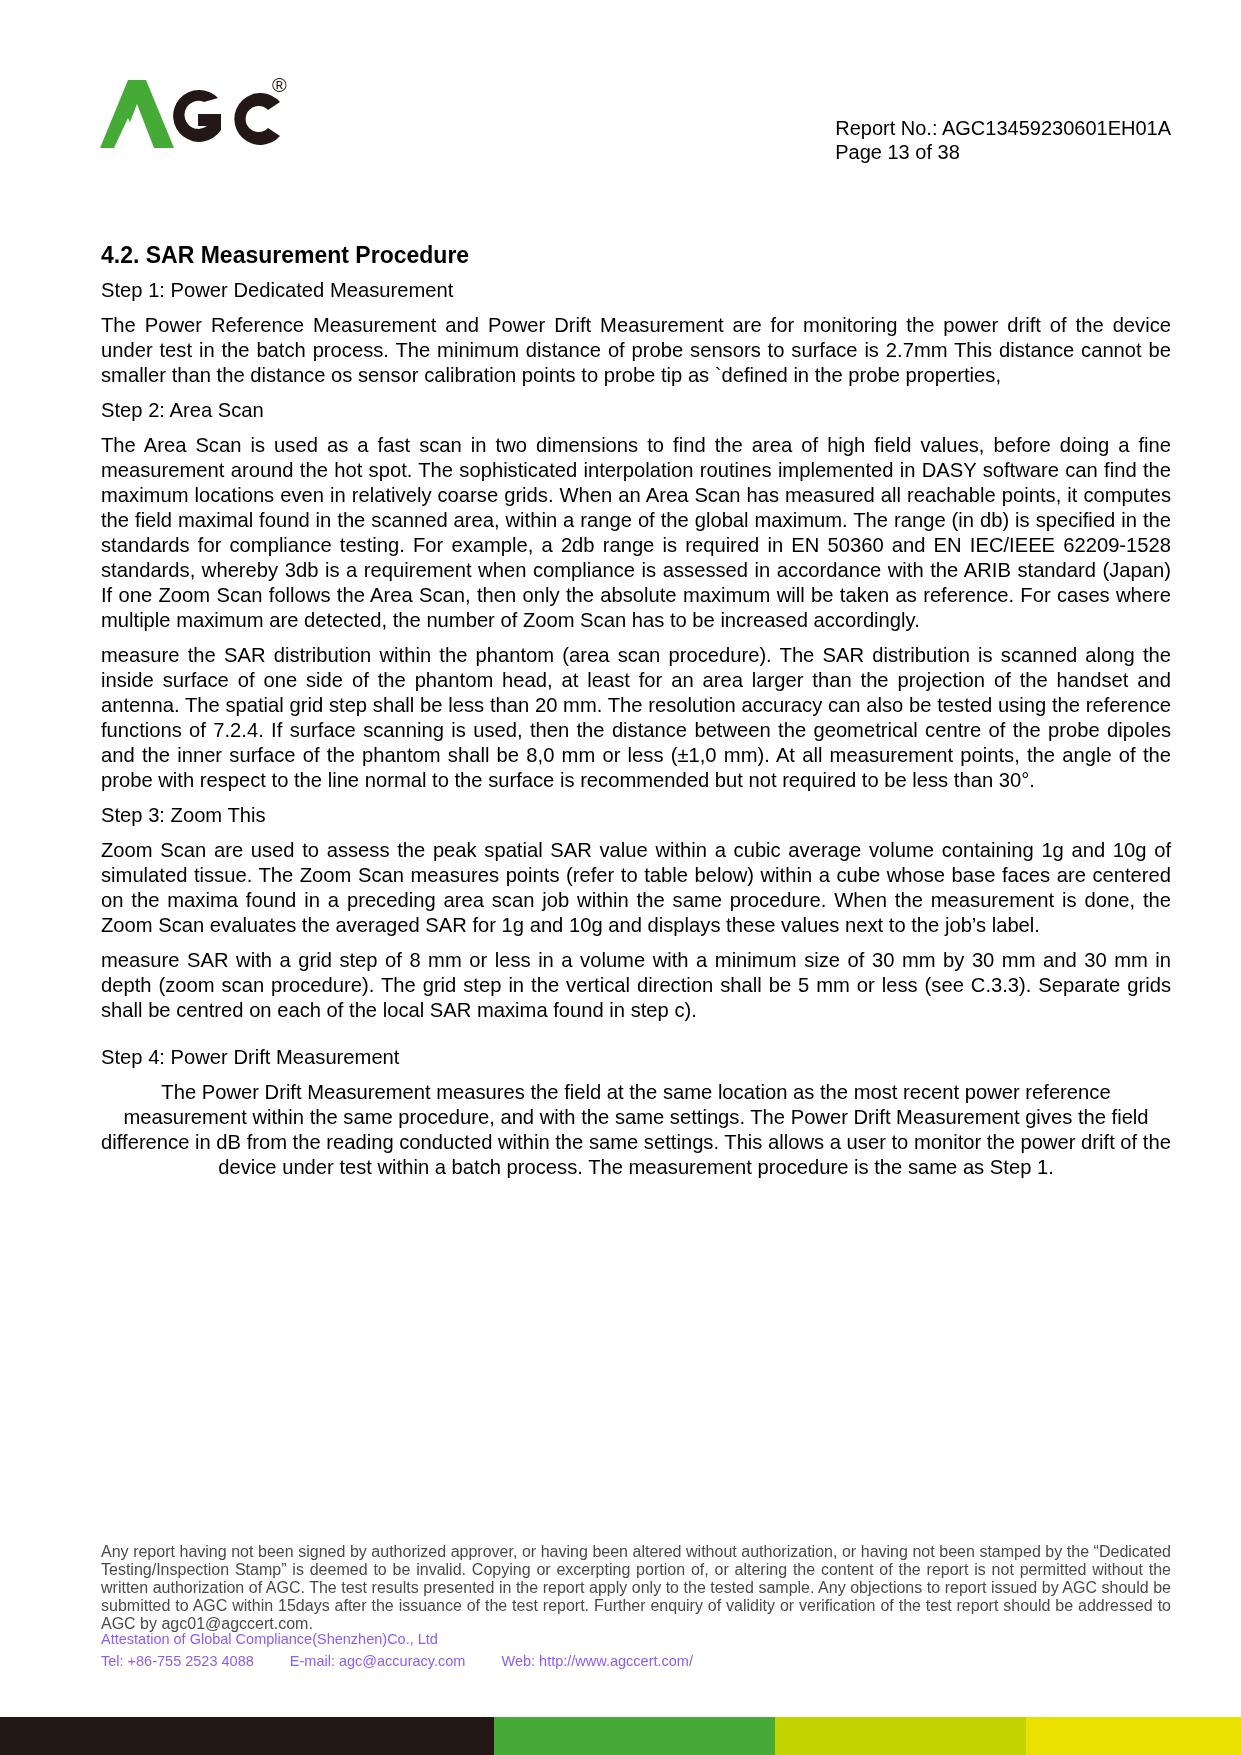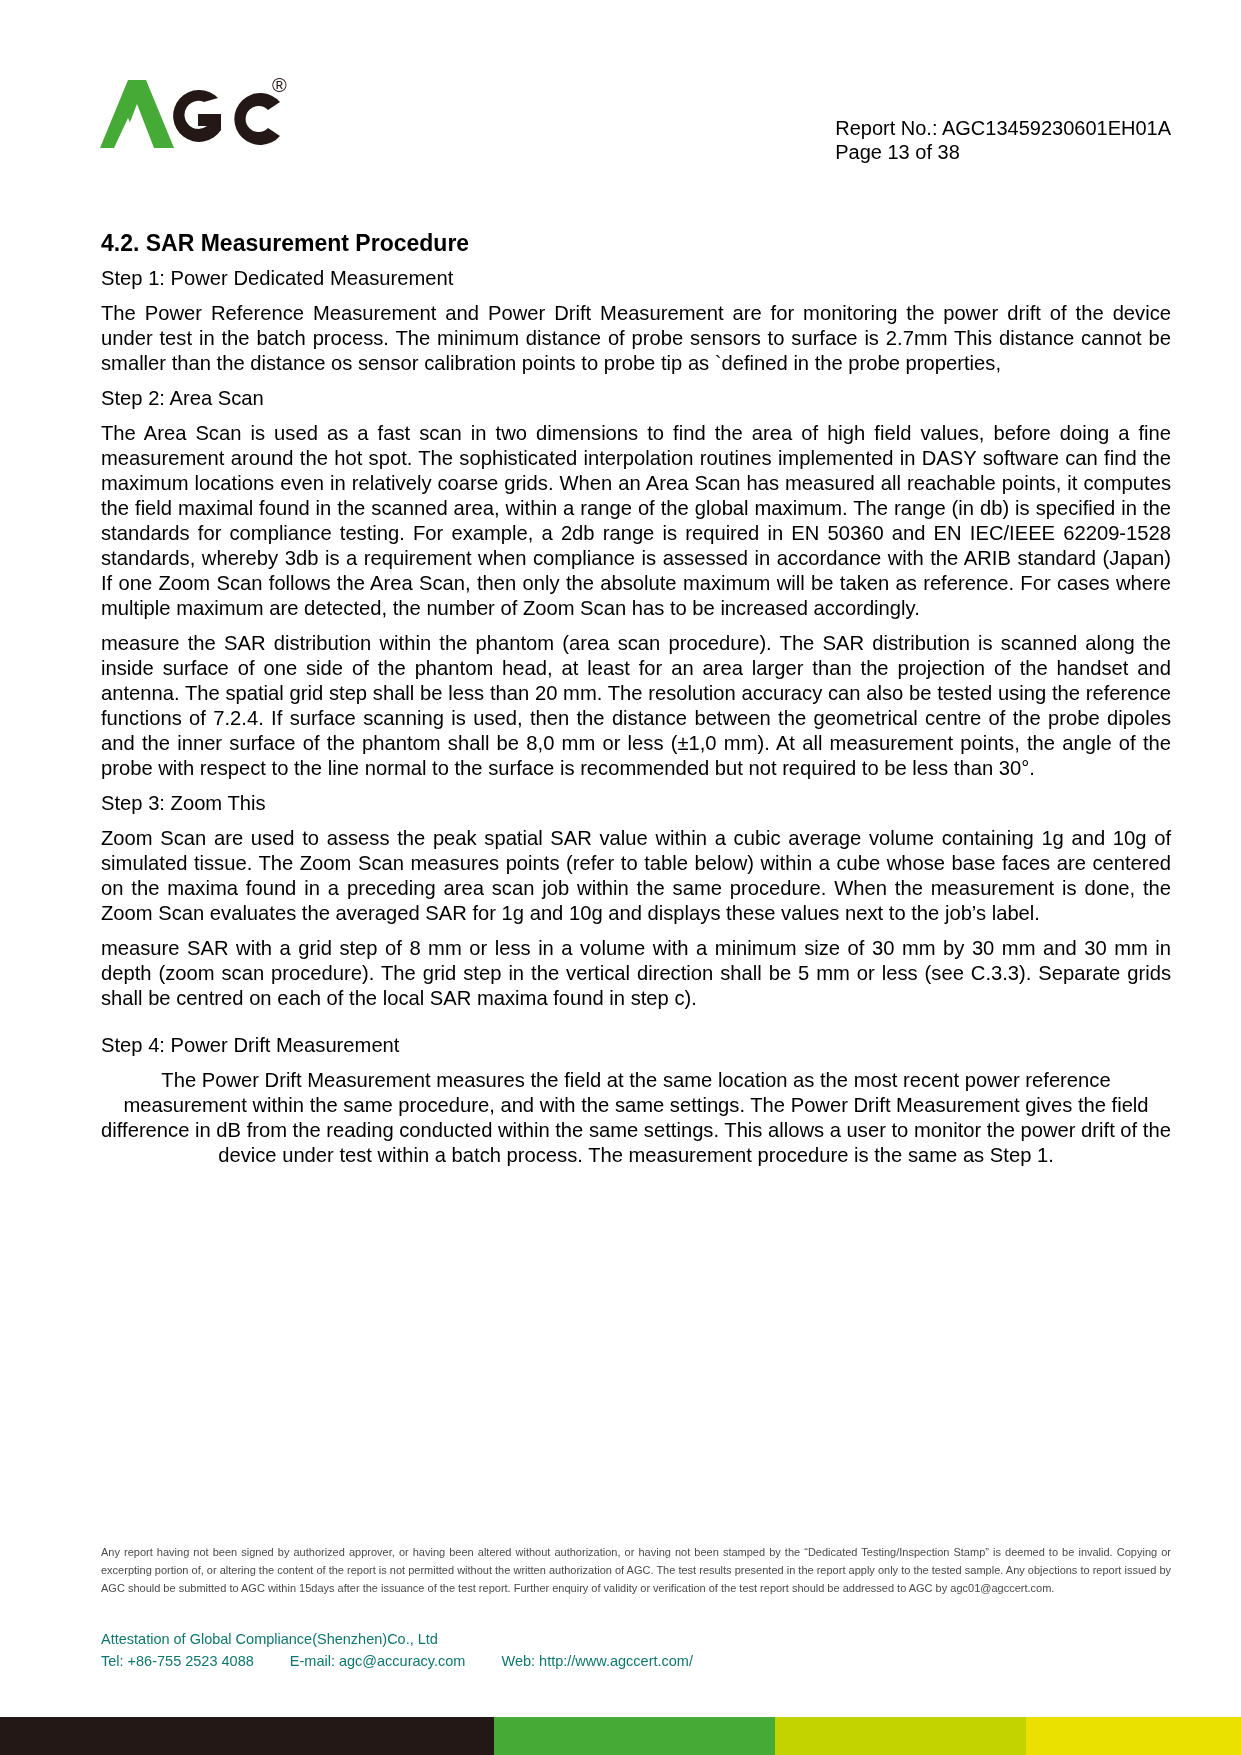--- a/index.html
+++ b/index.html
@@ -7,35 +7,35 @@
       width: 1241px; height: 1755px; position: relative; overflow: hidden;
       font-family: "Liberation Sans", sans-serif; color: #000;
     }
     .logo { position: absolute; left: 100px; top: 78px; width: 190px; height: 72px; }
     .logo-reg { position: absolute; left: 272px; top: 74px; font-size: 20px; color: #231815; }
     .header-right {
       position: absolute; right: 70px; top: 116px; 
       font-size: 20px; line-height: 24px;
     }
     .content {
-      position: absolute; left: 101px; top: 228px; width: 1070px;
+      position: absolute; left: 101px; top: 240px; width: 1070px;
       font-size: 20.2px; line-height: 25px;
     }
     h2 { font-size: 23px; font-weight: bold; margin: 0 0 8px 0; line-height: 30px; }
     .step { margin: 0 0 10px 0; }
     p { margin: 0 0 10px 0; text-align: justify; }
     p.left { text-align: center; }
     .gap { height: 12px; }
     .footer-note {
       position: absolute; left: 101px; top: 1543px; width: 1070px;
-      font-size: 11px; line-height: 18px; color: #4a4a4a; text-align: justify;
+      font-size: 16px; line-height: 18px; color: #4a4a4a; text-align: justify;
     }
     .footer-company {
       position: absolute; left: 101px; top: 1629px; width: 1070px;
-      font-size: 14.5px; line-height: 21.5px; color: #0f766e;
+      font-size: 14.5px; line-height: 21.5px; color: #8b5cf6;
     }
     .contact span { margin-right: 32px; }
     .bar { position: absolute; left: 0; top: 1717px; width: 1241px; height: 38px; display: flex; }
     .bar div { height: 100%; }
   </style>
 </head>
 <body>
 
 <div>
   <svg class="logo" viewBox="0 0 190 72" xmlns="http://www.w3.org/2000/svg">

